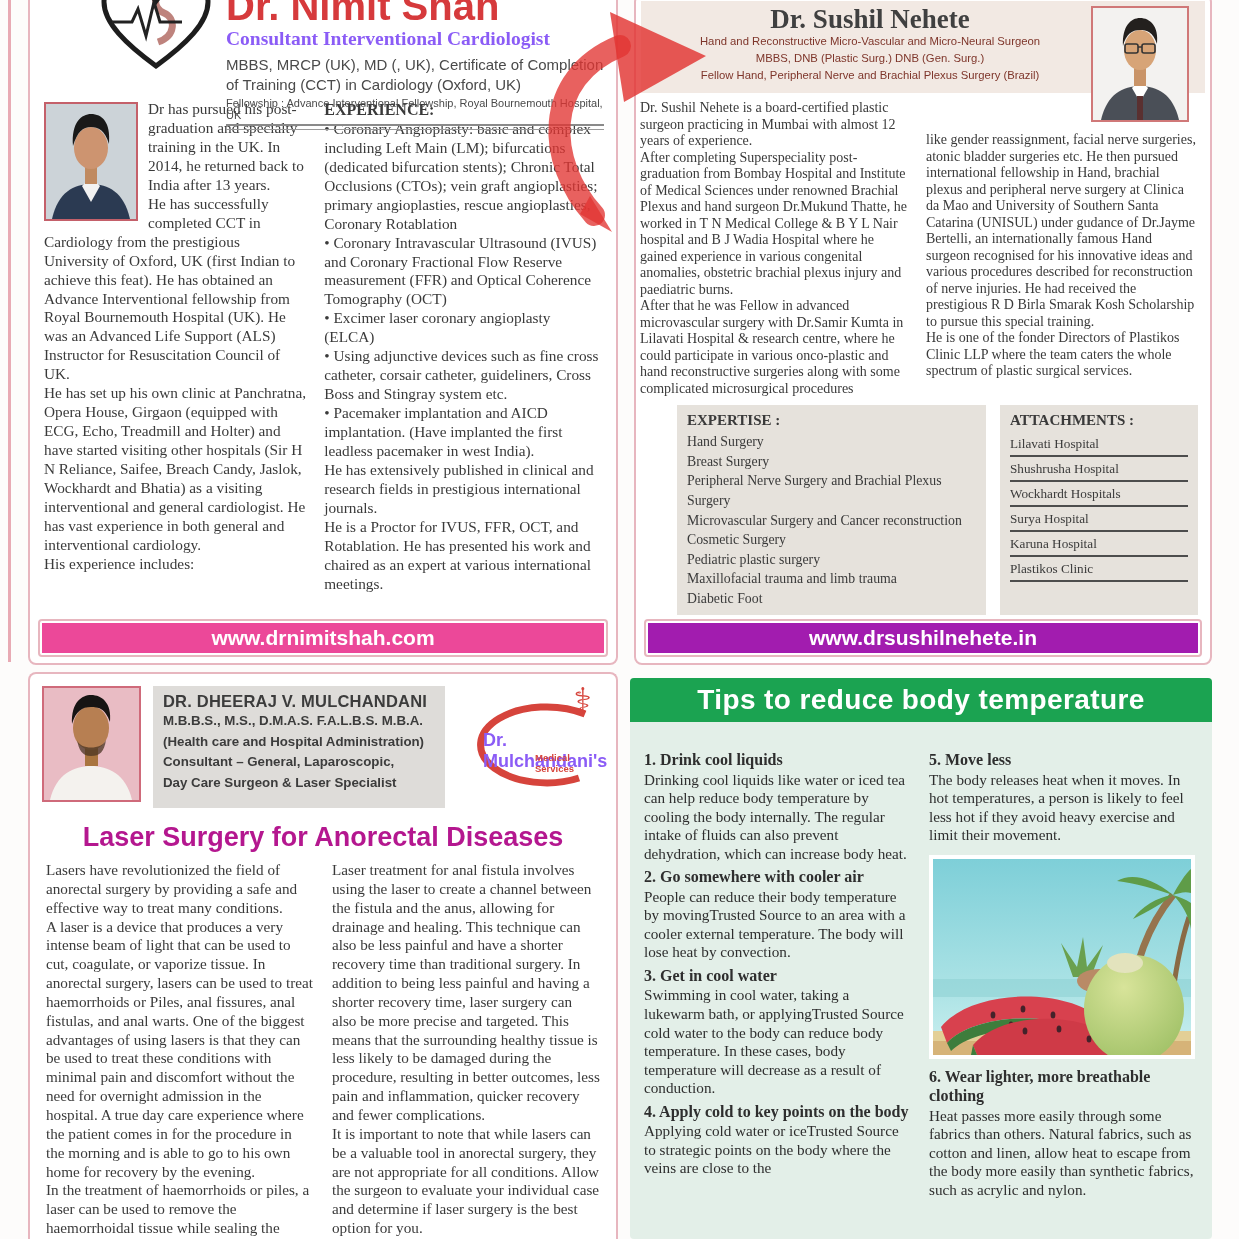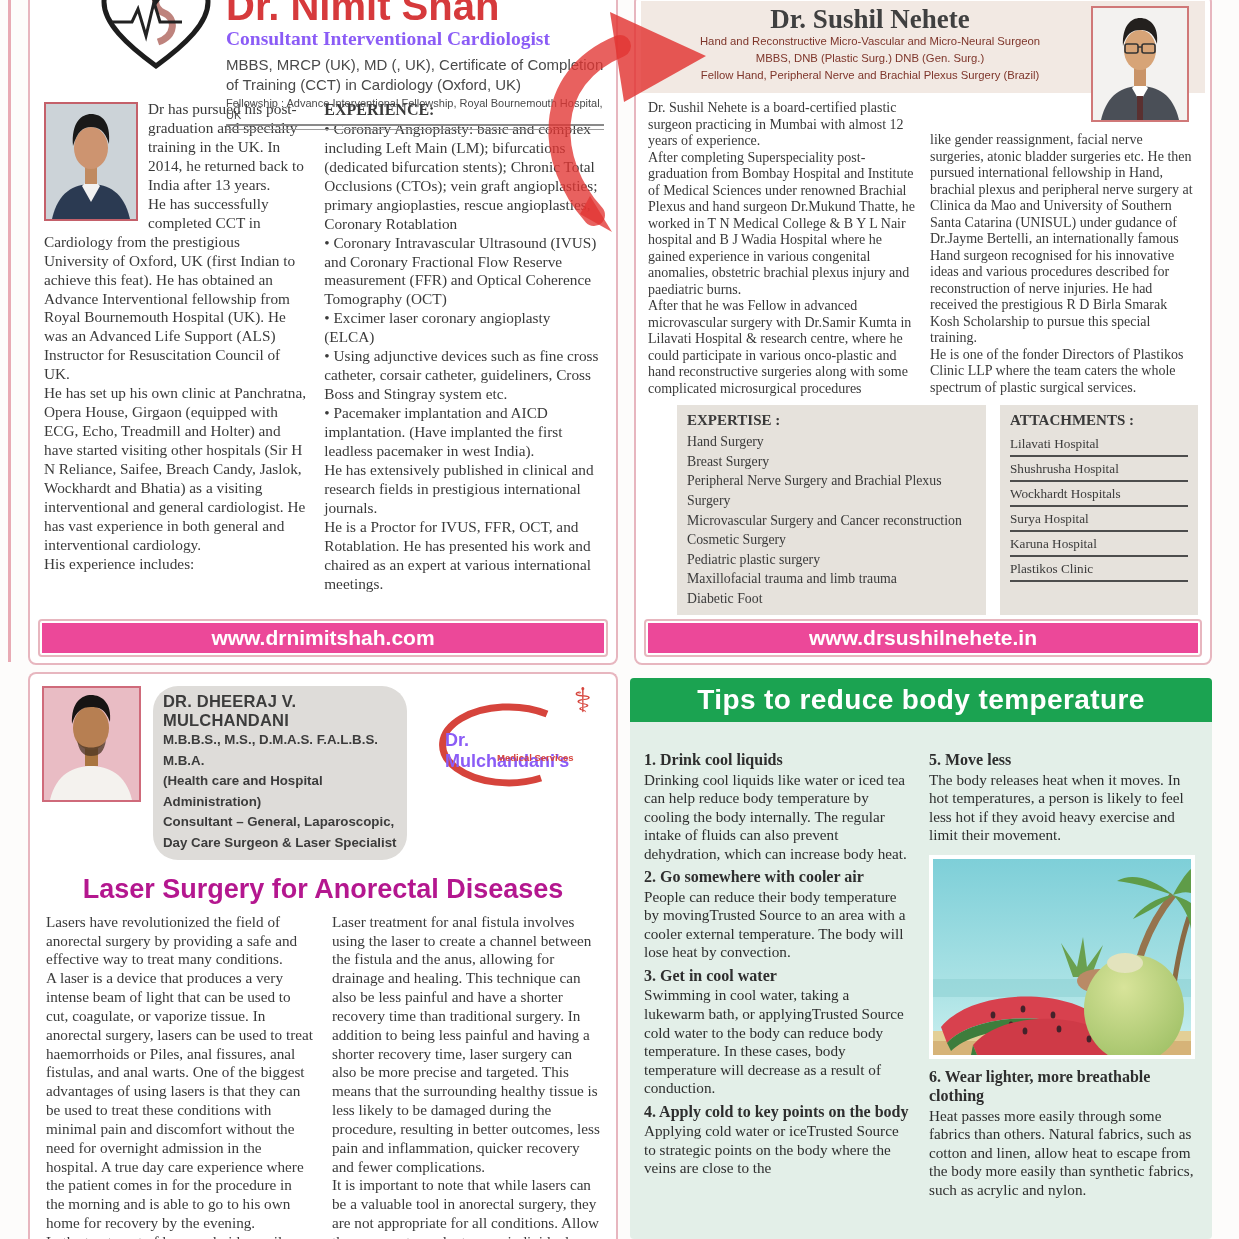--- a/index.html
+++ b/index.html
@@ -26,46 +26,46 @@
   .nimit-col2{width:286px;}
   .photo-frame{border:2px solid #c4606a;background:#dfe3e6;}
   .nimit-photo{float:left;width:90px;height:115px;margin:2px 10px 4px 0;}
   .nimit-body p{margin:0;}
   .exp-head{font-weight:bold;font-size:16px;margin:0 0 2px 0;}
   p.exp::before{content:"\2022\00A0";}
   .webbar{position:absolute;left:10px;right:10px;bottom:8px;height:30px;text-align:center;
           font-family:"Liberation Sans",sans-serif;font-weight:bold;font-size:21px;color:#fff;
           line-height:30px;border:2px solid #fff;box-shadow:0 0 0 2px #e7b6bf;border-radius:2px;}
   .webbar-red{background:#ec4899;}
-  .webbar-dark{background:#ec4899;}
+  .webbar-dark{background:#a21caf;}
 
   
   .p-nehete{left:634px;top:-6px;width:578px;height:671px;}
   .nehete-header{position:relative;margin:5px;background:#f2e9e3;padding:4px 118px 6px 12px;min-height:82px;}
   .nehete-name{font-weight:bold;font-size:27px;color:#404040;text-align:center;line-height:1.05;}
   .nehete-sub{font-family:"Liberation Sans",sans-serif;font-size:11.3px;color:#7e352a;text-align:center;line-height:1.5;}
   .nehete-photo{position:absolute;right:16px;top:5px;width:94px;height:112px;border:2px solid #d07878;background:#fff;z-index:2;}
-  .nehete-body{display:flex;gap:14px;padding:2px 12px 0 12px;font-size:14px;line-height:1.18;}
+  .nehete-body{display:flex;gap:14px;padding:2px 12px 0 4px;font-size:14px;line-height:1.18;}
   .nehete-col{width:50%;}
   .nehete-col p{margin:0;}
   .nehete-col.right{padding-top:32px;box-sizing:border-box;}
   .nehete-lower{display:flex;gap:14px;margin:8px 12px 0 12px;}
   .graybox{background:#e6e2dc;padding:7px 10px;box-sizing:border-box;}
   .expertise{flex:1;margin-left:29px;}
   .attachments{width:198px;}
   .sec-head{font-weight:bold;font-size:15px;margin-bottom:3px;}
   .expertise-item{font-size:13.8px;line-height:1.42;}
   .attach-item{font-size:13.2px;padding:4px 0 3px 0;border-bottom:2px solid #4d4d4d;}
 
   
   .p-mulch{left:28px;top:672px;width:590px;height:567px;border-bottom:none;border-radius:8px 8px 0 0;}
   .mulch-header{display:flex;gap:12px;padding:12px 10px 2px 12px;}
   .mulch-photo{width:95px;height:112px;border:2px solid #cf6a7a;background:#edc3ca;flex:none;}
-  .mulch-info{background:#dedcd9;padding:6px 10px;width:254px;box-sizing:border-box;
-              font-family:"Liberation Sans",sans-serif;font-weight:bold;color:#3c3c3c;border-radius:25px;}
+  .mulch-info{background:#dedcd9;padding:6px 10px;width:292px;box-sizing:border-box;
+              font-family:"Liberation Sans",sans-serif;font-weight:bold;color:#3c3c3c;}
   .mulch-name{font-size:16.5px;letter-spacing:.2px;}
   .mulch-line{font-size:13.3px;line-height:1.55;}
   .mulch-logo{position:relative;flex:1;height:122px;}
   .mulch-logo svg{position:absolute;left:0;top:6px;}
   .mulch-logo-name{position:absolute;left:26px;top:44px;width:150px;font-family:"Liberation Sans",sans-serif;
                    font-weight:bold;font-size:18px;color:#8b5cf6;}
   .mulch-logo-sub{position:absolute;left:78px;top:66px;font-family:"Liberation Sans",sans-serif;
                   font-size:9.5px;color:#d6443c;font-weight:bold;}
   .caduceus{position:absolute;right:14px;top:-2px;font-size:34px;color:#d6443c;line-height:1;}
   .mulch-title{text-align:center;font-family:"Liberation Sans",sans-serif;font-weight:bold;

